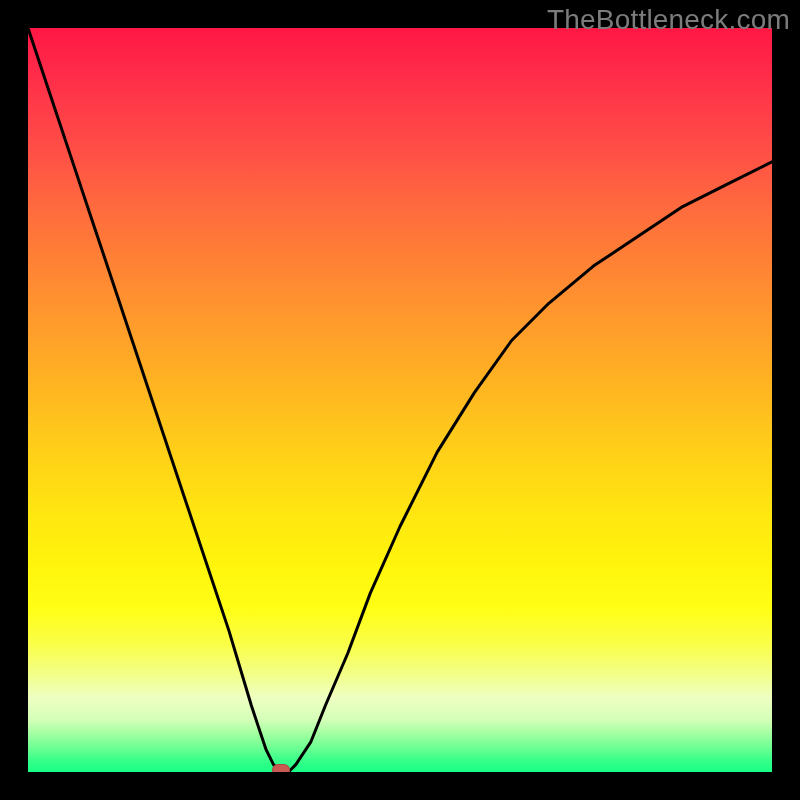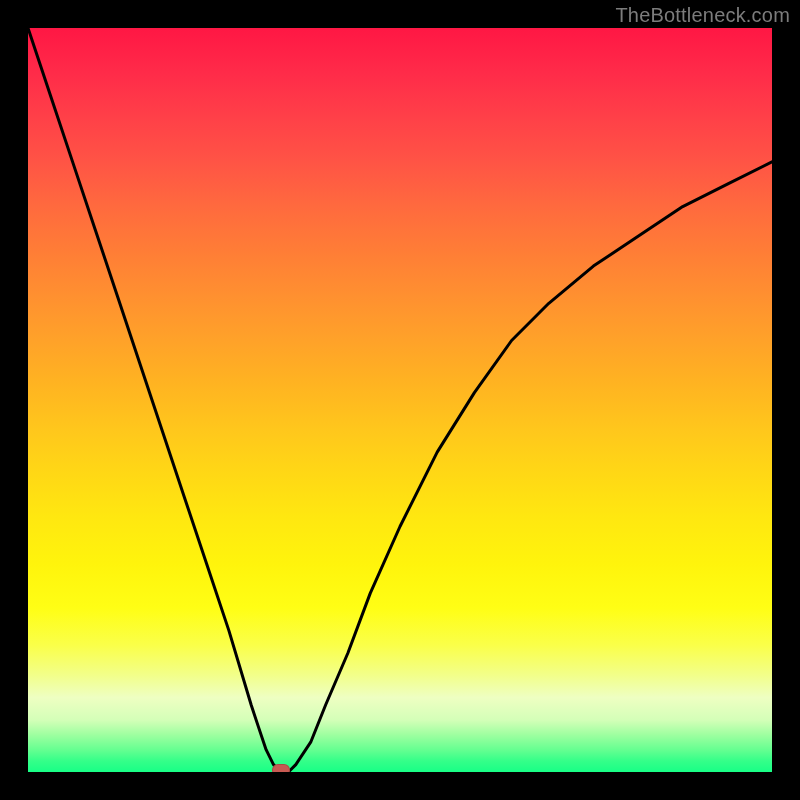--- a/index.html
+++ b/index.html
@@ -66,21 +66,21 @@
     height: 12px;
     border-radius: 6px;
     background: #c85a52;
     box-shadow: inset 0 0 0 1px rgba(0,0,0,0.15);
   }
   .watermark {
     position: absolute;
     top: 4px;
     right: 10px;
     color: #7c7c7c;
-    font-size: 20px;
+    font-size: 28px;
     letter-spacing: 0.2px;
     user-select: none;
     pointer-events: none;
   }
 </style>
 </head>
 <body>
 
 <div class="frame">
   <div class="plot-area">

